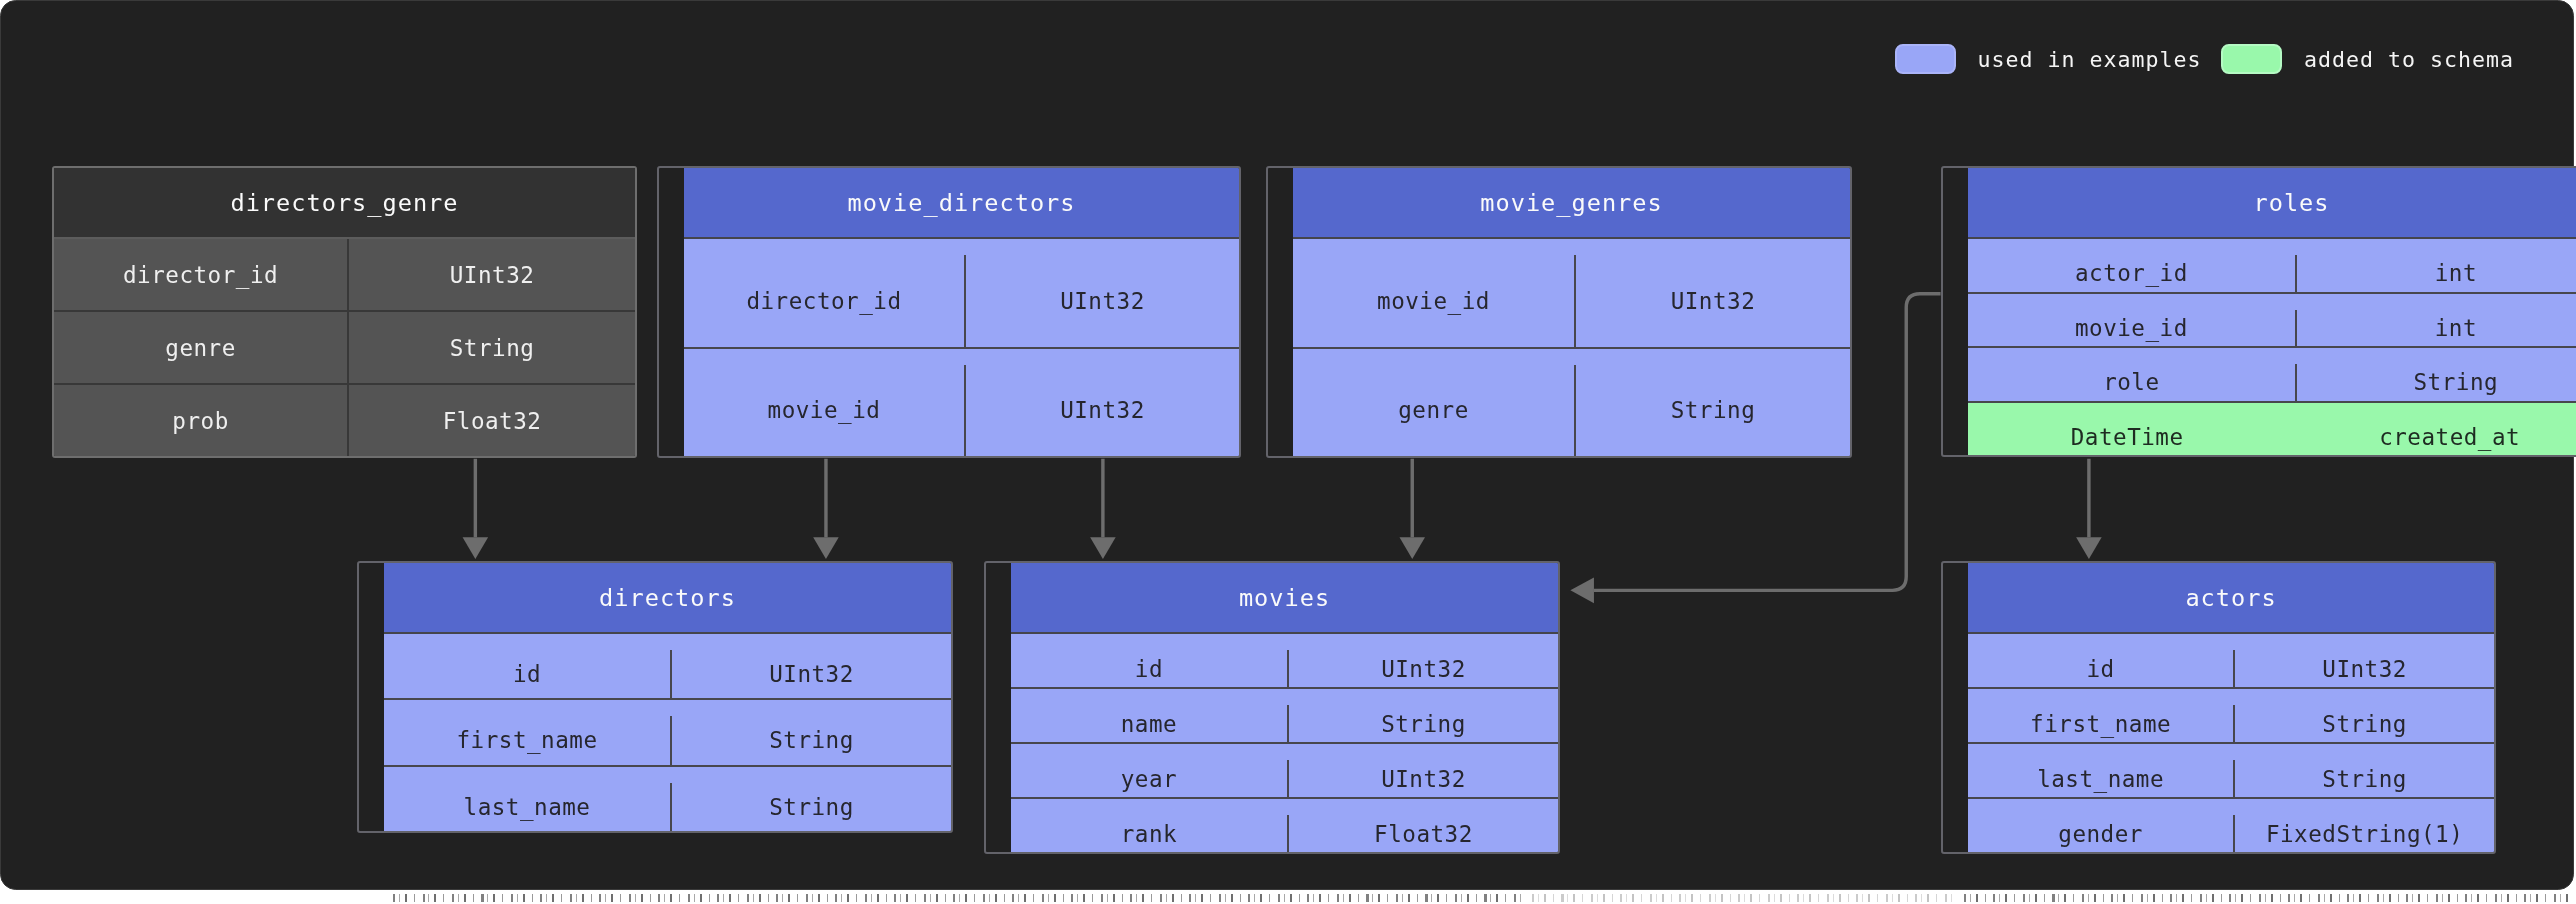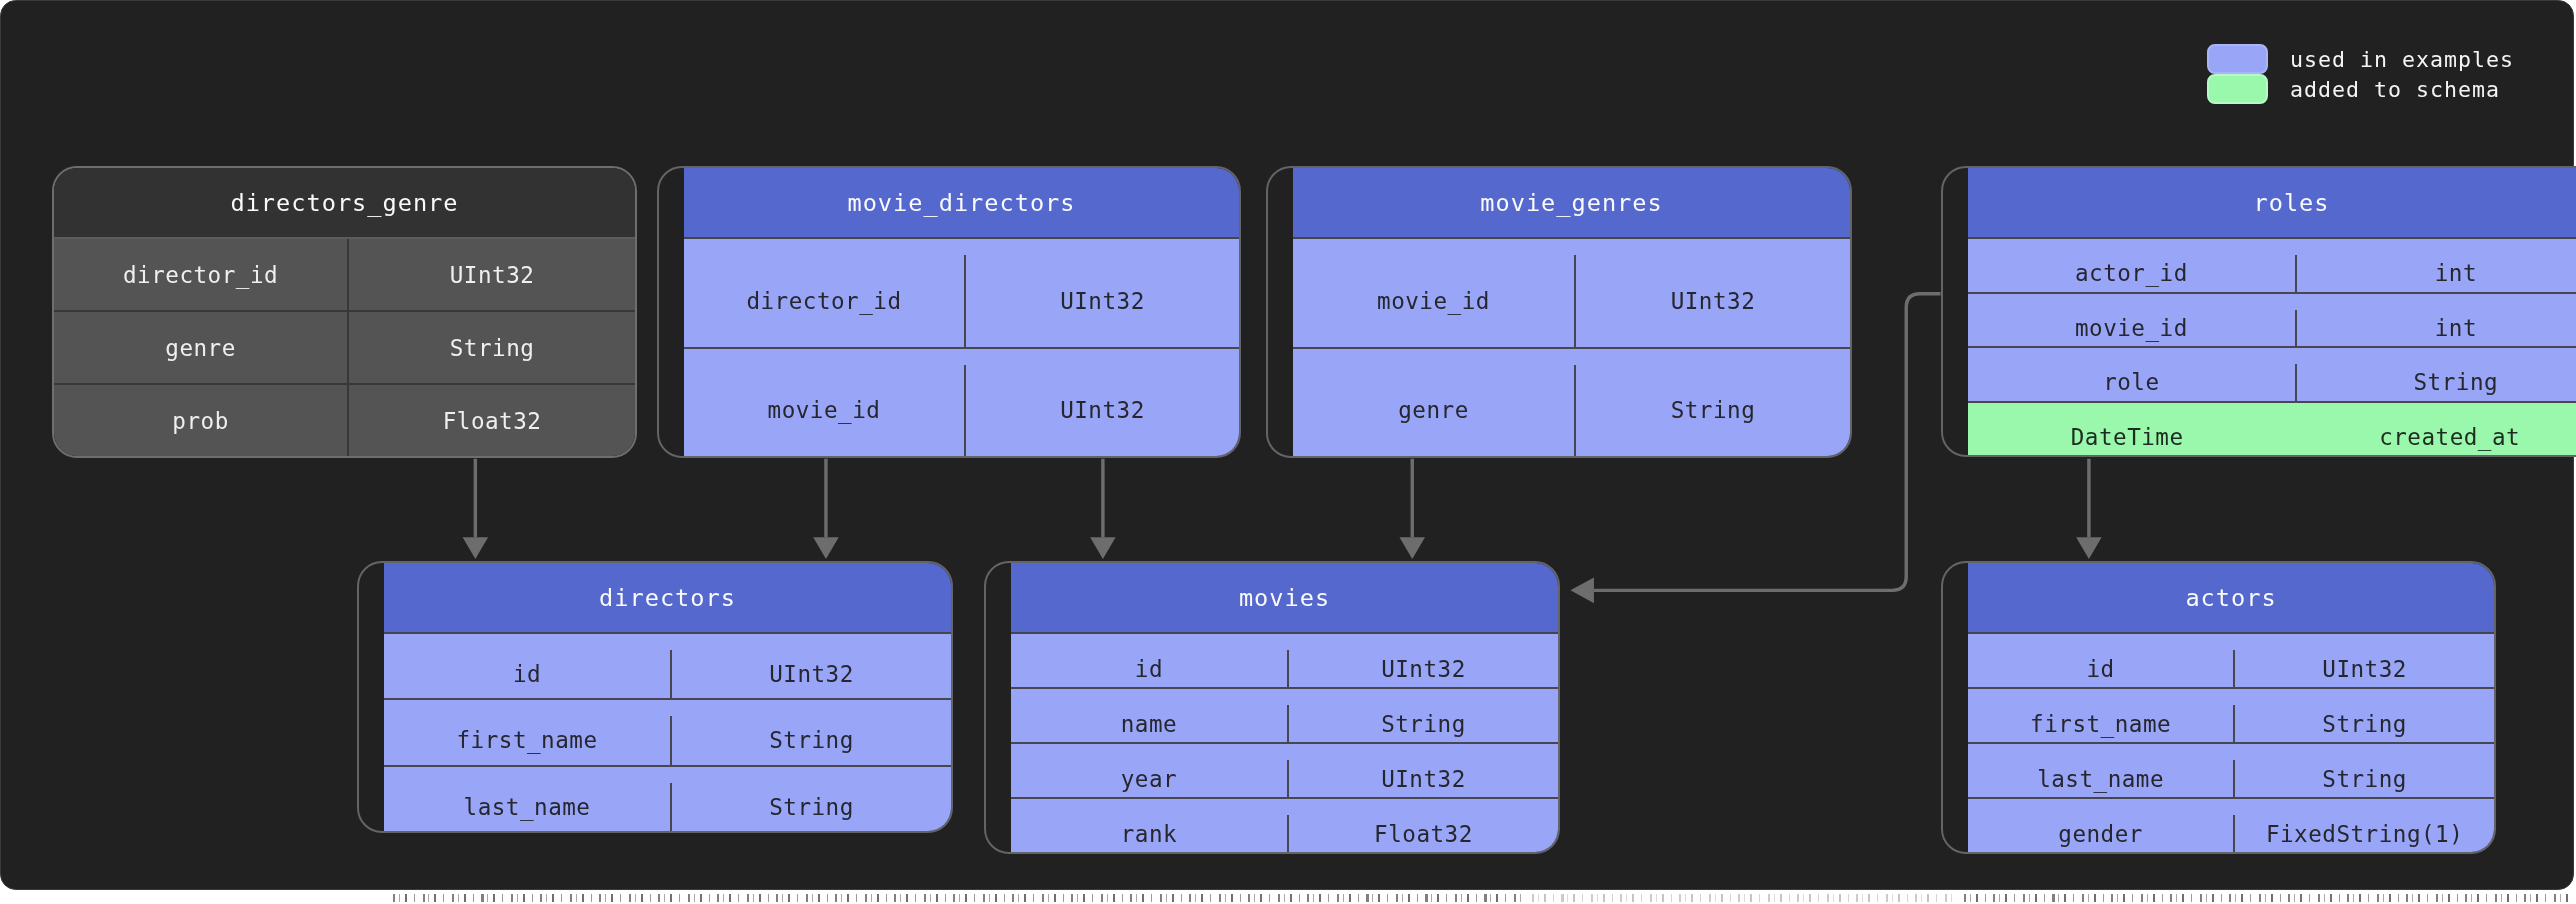--- a/index.html
+++ b/index.html
@@ -2,29 +2,29 @@
 <html><head>
 <meta charset="utf-8">
 <style>
   html,body{margin:0;padding:0;background:#ffffff;}
   .stage{position:relative;width:2576px;height:904px;overflow:hidden;
          font-family:"DejaVu Sans Mono","Liberation Mono",monospace;}
   .canvas{position:absolute;left:0;top:0;width:2574px;height:890px;
           background:#212121;border:1px solid #3a3a3a;border-radius:15.7px;box-sizing:border-box;}
 
   
-  .legend{position:absolute;top:43px;right:59px;display:flex;flex-direction:column;gap:0;}
+  .legend{position:absolute;top:43px;right:59px;display:flex;flex-direction:row;gap:20px;}
   .legend-row{display:flex;align-items:center;gap:21.6px;}
   .swatch{width:61px;height:30px;border-radius:7.9px;box-sizing:border-box;}
   .swatch.used{background:#99a6f7;border:2.9px solid #aab4f9;}
   .swatch.added{background:#99f8ab;border:2.9px solid #b5fac4;}
   .legend-label{color:#f5f5f5;font-size:21.6px;letter-spacing:1px;}
 
   
-  .table{position:absolute;display:flex;flex-direction:column;border-radius:25px;
+  .table{position:absolute;display:flex;flex-direction:column;border-radius:3px;
          overflow:hidden;box-sizing:border-box;}
   .table.blue{border:2px solid #63636a;padding-left:25px;}
   .table.gray{border:2px solid #6e6e6e;}
   .thead{height:69px;flex:0 0 69px;display:flex;align-items:center;justify-content:center;
          font-size:23.6px;letter-spacing:1px;color:#fafafa;}
   .blue .thead{background:#5568cd;border-bottom:2.9px solid #45454c;}
   .gray .thead{background:#323232;border-bottom:2.9px solid #5c5c5c;}
   .trow{flex:1 1 auto;display:flex;}
   .blue .trow{background:#99a6f7;}
   .blue .trow + .trow{border-top:2.9px solid #47474d;}

